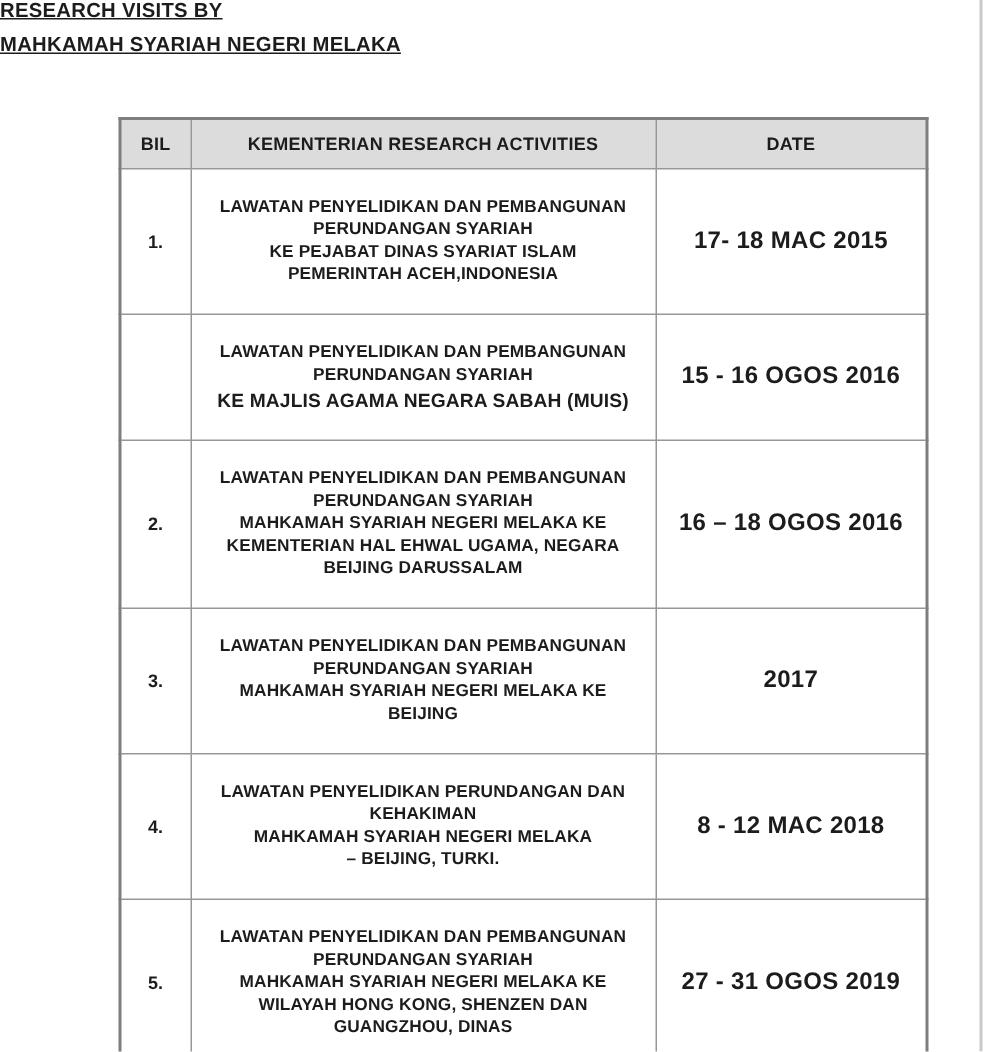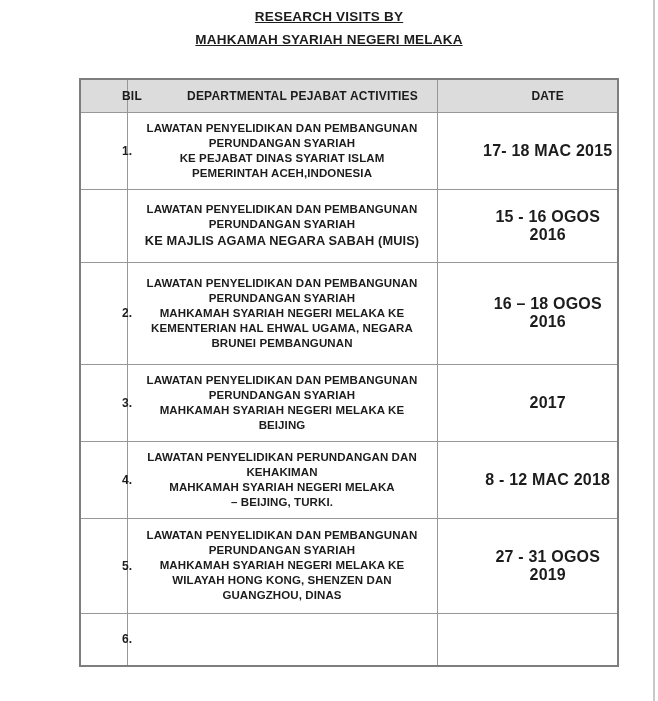--- a/index.html
+++ b/index.html
@@ -6,23 +6,22 @@
   html, body {
     width: 658px; height: 701px;
     background: #ffffff;
     overflow: hidden;
     font-family: "Liberation Sans", "DejaVu Sans", sans-serif;
     color: #1c1c1c;
     position: relative;
   }
   .doc-header {
     position: absolute;
-    top: 10px; left: 0;
+    top: 0; left: 0;
     width: 658px;
-    text-align: center;
   }
   .doc-title {
     font-size: 13.5px;
     font-weight: bold;
     line-height: 14px;
     text-decoration: underline;
     margin-bottom: 9px;
     letter-spacing: 0.2px;
   }
   .page-edge {
@@ -36,39 +35,38 @@
     top: 78px; left: 79px;
     width: 538px;
     border-collapse: collapse;
     table-layout: fixed;
     border: 2px solid #7e7e7e;
   }
   .research-table th, .research-table td {
     border: 1px solid #979797;
     vertical-align: middle;
     font-weight: bold;
-    padding-left: 41px;
   }
   .research-table thead th {
     background: #dcdcdc;
     height: 33px;
     font-size: 12px;
     text-align: center;
     letter-spacing: 0.2px;
   }
   .col-bil  { width: 47px; }
   .col-act  { width: 310px; }
   .col-date { width: 181px; }
   td.col-bil {
     text-align: center;
     font-size: 12px;
   }
   td.col-act {
     text-align: center;
-    padding: 8px 8px;
+    padding: 18px 8px;
   }
   td.col-date {
     text-align: center;
     font-size: 16px;
     letter-spacing: 0.2px;
   }
   .act-line {
     font-size: 11.5px;
     line-height: 15px;
     letter-spacing: 0.1px;
@@ -95,21 +93,21 @@
 
 <table class="research-table">
   <colgroup>
     <col class="col-bil">
     <col class="col-act">
     <col class="col-date">
   </colgroup>
   <thead>
     <tr>
       <th class="col-bil">BIL</th>
-      <th class="col-act">DEPARTMENTAL PEJABAT ACTIVITIES</th>
+      <th class="col-act">KEMENTERIAN RESEARCH ACTIVITIES</th>
       <th class="col-date">DATE</th>
     </tr>
   </thead>
   <tbody>
       <tr class="row-0">
         <td class="col-bil">1.</td>
         <td class="col-act">
           <div class="act-line">LAWATAN PENYELIDIKAN DAN PEMBANGUNAN</div>
           <div class="act-line">PERUNDANGAN SYARIAH</div>
           <div class="act-line">KE PEJABAT DINAS SYARIAT ISLAM</div>
@@ -126,21 +124,21 @@
         </td>
         <td class="col-date">15 - 16 OGOS 2016</td>
       </tr>
       <tr class="row-2">
         <td class="col-bil">2.</td>
         <td class="col-act">
           <div class="act-line">LAWATAN PENYELIDIKAN DAN PEMBANGUNAN</div>
           <div class="act-line">PERUNDANGAN SYARIAH</div>
           <div class="act-line">MAHKAMAH SYARIAH NEGERI MELAKA KE</div>
           <div class="act-line">KEMENTERIAN HAL EHWAL UGAMA, NEGARA</div>
-          <div class="act-line">BRUNEI PEMBANGUNAN</div>
+          <div class="act-line">BEIJING DARUSSALAM</div>
         </td>
         <td class="col-date">16 – 18 OGOS 2016</td>
       </tr>
       <tr class="row-3">
         <td class="col-bil">3.</td>
         <td class="col-act">
           <div class="act-line">LAWATAN PENYELIDIKAN DAN PEMBANGUNAN</div>
           <div class="act-line">PERUNDANGAN SYARIAH</div>
           <div class="act-line">MAHKAMAH SYARIAH NEGERI MELAKA KE</div>
           <div class="act-line">BEIJING</div>

